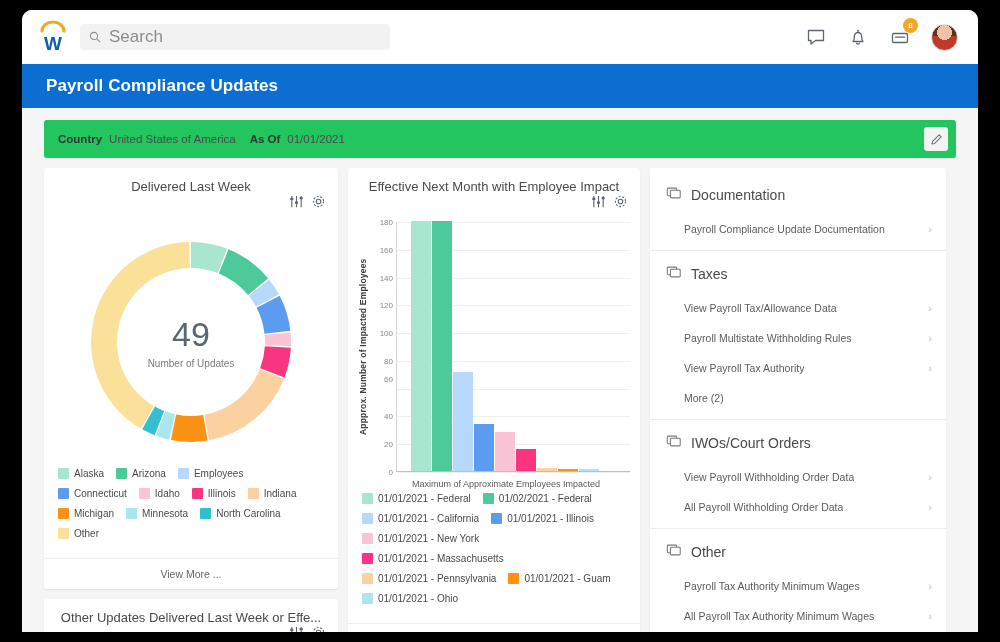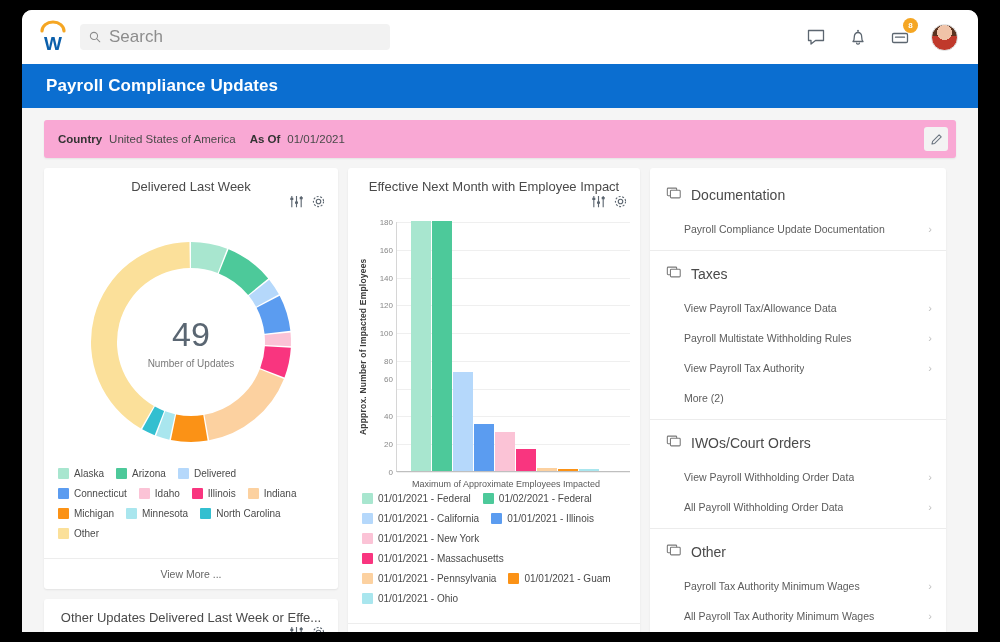--- a/index.html
+++ b/index.html
@@ -58,21 +58,21 @@
     background: #0b6ed0; height: 44px;
     display: flex; align-items: center;
     padding: 0 24px;
   }
   .titleband h1 { color: #fff; font-size: 17px; font-weight: bold; letter-spacing: .1px; }
 
   
   .body { padding: 12px 22px 0 22px; }
 
   .filterbar {
-    background: #f9a8d4; border-radius: 3px;
+    background: #22c55e; border-radius: 3px;
     height: 38px; display: flex; align-items: center;
     padding: 0 14px; position: relative;
     box-shadow: 0 1px 2px rgba(0,0,0,.07);
   }
   .f-label { font-size: 11.5px; font-weight: bold; color: #333; }
   .f-value { font-size: 11.5px; color: #4a4a4a; margin: 0 14px 0 7px; }
   .edit-btn {
     position: absolute; right: 8px; top: 7px;
     width: 24px; height: 24px; border-radius: 3px;
     background: #f3f3f3;
@@ -292,21 +292,21 @@
                 <div class="leg">
                   <span class="swatch" style="background:#a8e6cf"></span>
                   <span class="leg-txt">Alaska</span>
                 </div>
                 <div class="leg">
                   <span class="swatch" style="background:#4dc99a"></span>
                   <span class="leg-txt">Arizona</span>
                 </div>
                 <div class="leg">
                   <span class="swatch" style="background:#b5d8fb"></span>
-                  <span class="leg-txt">Delivered</span>
+                  <span class="leg-txt">Employees</span>
                 </div>
                 <div class="leg">
                   <span class="swatch" style="background:#5b9cf0"></span>
                   <span class="leg-txt">Connecticut</span>
                 </div>
                 <div class="leg">
                   <span class="swatch" style="background:#fbc3d6"></span>
                   <span class="leg-txt">Idaho</span>
                 </div>
                 <div class="leg">

